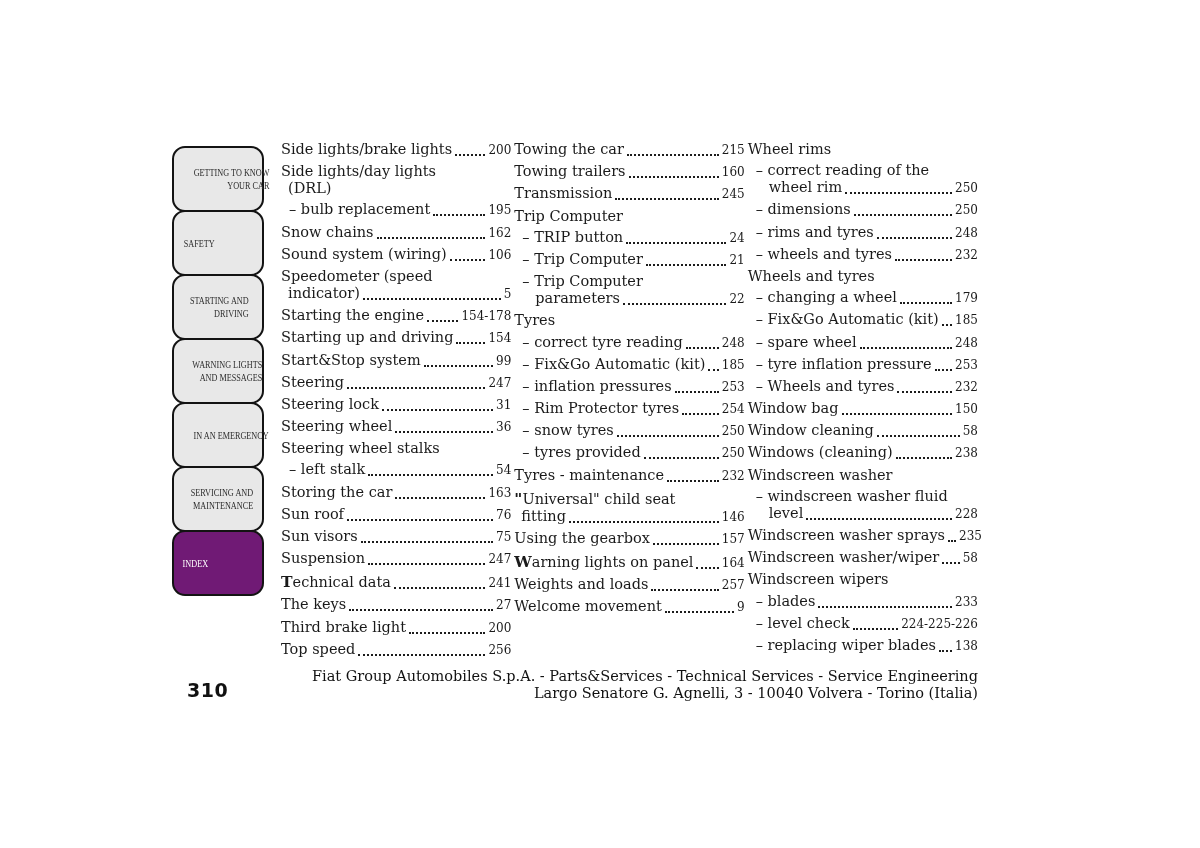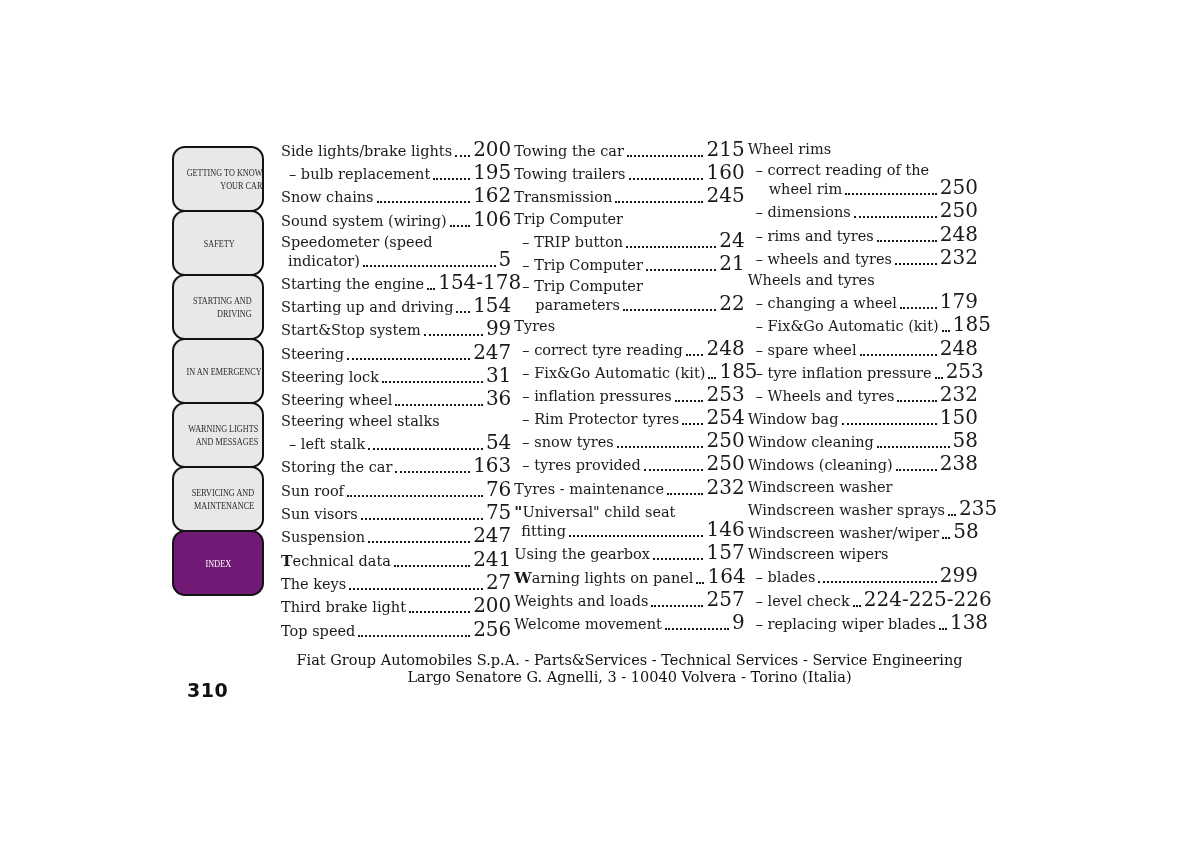--- a/index.html
+++ b/index.html
@@ -19,21 +19,21 @@
   }
   .tab {
     box-sizing: border-box;
     height: 66px;
     margin-top: -2px;
     border: 2px solid #131313;
     border-radius: 13px;
     background: #e8e8e8;
     display: flex;
     align-items: center;
-    justify-content: center;
+    justify-content: flex-start;
     padding: 4px 7px 4px 3px;
     overflow: visible;
   }
   .tab:first-child { margin-top: 0; }
   .tab-label {
     font-family: "Liberation Serif", serif;
     font-size: 10px;
     line-height: 1.3;
     color: #2e2e2e;
     text-align: right;
@@ -75,33 +75,33 @@
   .leader {
     flex: 1 1 auto;
     min-width: 8px;
     height: 0;
     border-bottom: 2px dotted #1c1c1c;
     margin: 0 3px 3px 3px;
     align-self: flex-end;
   }
   .pg {
     white-space: pre;
-    font-size: 20px;
+    font-size: 12px;
     line-height: 17px;
   }
   .sub .line { padding-left: 8px; }
   .sub .line.cont { padding-left: 21px; }
   .entry:not(.sub) .line.cont { padding-left: 7px; }
 
   
   .footer {
     position: absolute;
-    left: 281px; top: 652px;
+    left: 281px; top: 668px;
     width: 697px;
-    text-align: center;
+    text-align: right;
     font-size: 14.5px;
     line-height: 16.5px;
     color: #111;
   }
 </style>
 </head>
 <body>
 
 <div class="sidebar">
     <div class="tab">
@@ -109,25 +109,25 @@
 YOUR CAR</span>
     </div>
     <div class="tab">
       <span class="tab-label">SAFETY</span>
     </div>
     <div class="tab">
       <span class="tab-label">STARTING AND
 DRIVING</span>
     </div>
     <div class="tab">
-      <span class="tab-label">IN AN EMERGENCY</span>
-    </div>
-    <div class="tab">
       <span class="tab-label">WARNING LIGHTS
 AND MESSAGES</span>
+    </div>
+    <div class="tab">
+      <span class="tab-label">IN AN EMERGENCY</span>
     </div>
     <div class="tab">
       <span class="tab-label">SERVICING AND
 MAINTENANCE</span>
     </div>
     <div class="tab active">
       <span class="tab-label">INDEX</span>
     </div>
   </div>
 
@@ -135,20 +135,28 @@
 
 <div class="index">
   <div class="idx-col">
       <div class="entry">
         <div class="line">
           <span class="t">Side lights/brake lights</span>
           <span class="leader"></span>
           <span class="pg">200</span>
         </div>
       </div>
+      <div class="entry">
+        <div class="line">
+          <span class="t">Side lights/day lights</span>
+        </div>
+        <div class="line cont">
+          <span class="t">(DRL)</span>
+        </div>
+      </div>
       <div class="entry sub">
         <div class="line">
           <span class="t">– bulb replacement</span>
           <span class="leader"></span>
           <span class="pg">195</span>
         </div>
       </div>
       <div class="entry">
         <div class="line">
           <span class="t">Snow chains</span>
@@ -524,20 +532,30 @@
           <span class="t">Windows (cleaning)</span>
           <span class="leader"></span>
           <span class="pg">238</span>
         </div>
       </div>
       <div class="entry">
         <div class="line">
           <span class="t">Windscreen washer</span>
         </div>
       </div>
+      <div class="entry sub">
+        <div class="line">
+          <span class="t">– windscreen washer fluid</span>
+        </div>
+        <div class="line cont">
+          <span class="t">level</span>
+          <span class="leader"></span>
+          <span class="pg">228</span>
+        </div>
+      </div>
       <div class="entry">
         <div class="line">
           <span class="t">Windscreen washer sprays</span>
           <span class="leader"></span>
           <span class="pg">235</span>
         </div>
       </div>
       <div class="entry">
         <div class="line">
           <span class="t">Windscreen washer/wiper</span>
@@ -547,21 +565,21 @@
       </div>
       <div class="entry">
         <div class="line">
           <span class="t">Windscreen wipers</span>
         </div>
       </div>
       <div class="entry sub">
         <div class="line">
           <span class="t">– blades</span>
           <span class="leader"></span>
-          <span class="pg">299</span>
+          <span class="pg">233</span>
         </div>
       </div>
       <div class="entry sub">
         <div class="line">
           <span class="t">– level check</span>
           <span class="leader"></span>
           <span class="pg">224-225-226</span>
         </div>
       </div>
       <div class="entry sub">

